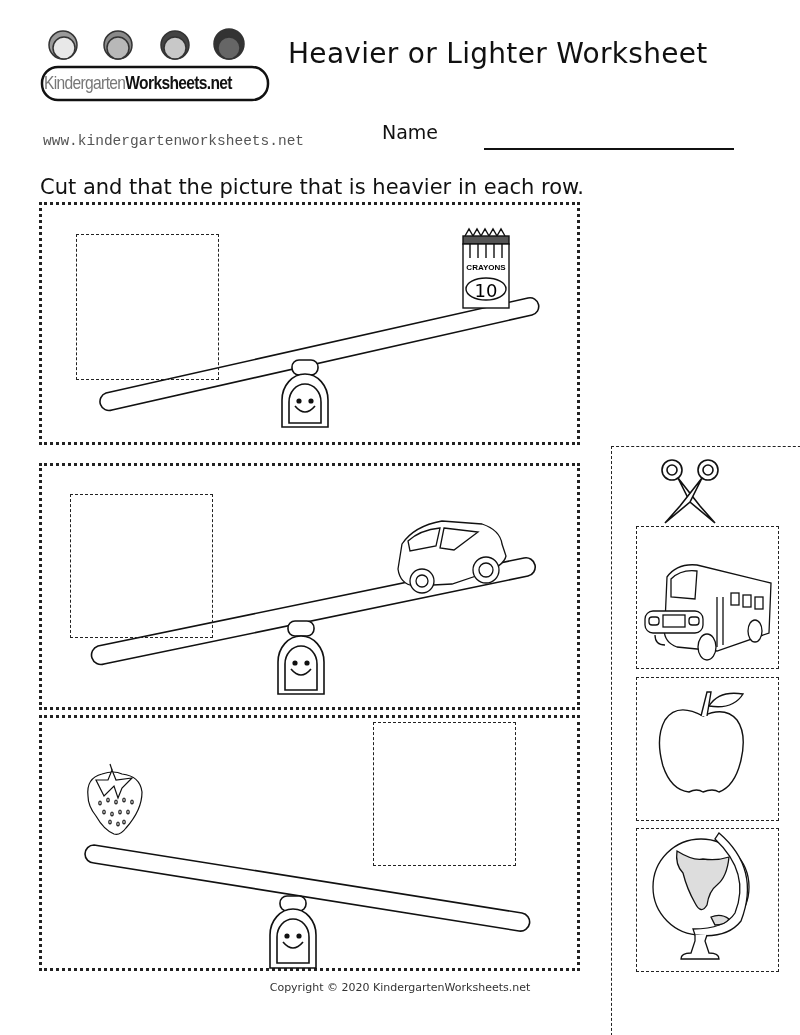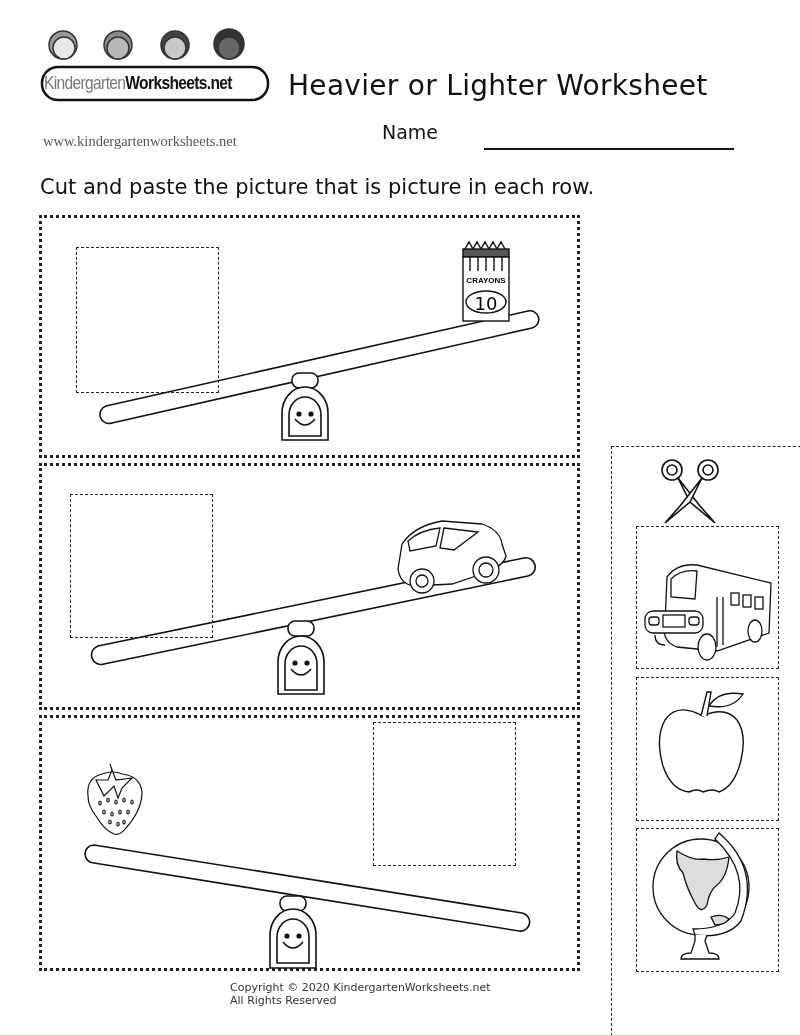--- a/index.html
+++ b/index.html
@@ -1,29 +1,29 @@
 <!DOCTYPE html>
 <html><head>
 <meta charset="utf-8">
 <style>
   html, body { margin:0; padding:0; background:#fff; }
   body { width:800px; height:1035px; position:relative; overflow:hidden; font-family:"DejaVu Sans", sans-serif; color:#111; }
   .abs { position:absolute; }
   .logo { left:30px; top:28px; width:250px; height:80px; }
-  .site-url { left:43px; top:133px; font-family:Liberation Serif, serif; font-size:14.5px; color:#555; }
-  .title { left:288px; top:37px; font-size:28px; letter-spacing:0.3px; color:#111;margin-top:32px; }
+  .site-url { left:43px; top:133px; font-family:Liberation Mono, monospace; font-size:14.5px; color:#555; }
+  .title { left:288px; top:37px; font-size:28px; letter-spacing:0.3px; color:#111; }
   .name-label { left:382px; top:121px; font-size:19px; font-weight:normal; }
   .name-line { left:484px; top:148px; width:250px; height:0; border-bottom:2.5px solid #111; }
   .instructions { left:40px; top:175px; font-size:21px; color:#111; }
   .row-box { left:39px; width:541px; border:3px dotted #222; box-sizing:border-box; }
   .row-box svg { position:absolute; left:0; top:0; }
   .paste-box { border:1.5px dashed #222; box-sizing:border-box; background:transparent; }
   .cut-panel { left:611px; top:446px; width:200px; height:600px; border-left:1.5px dashed #222; border-top:1.5px dashed #222; box-sizing:border-box; }
   .cut-card { left:636px; width:143px; border:1.5px dashed #222; box-sizing:border-box; }
-  .copyright { left:230px; top:981px; width:340px; text-align:left; font-family:"DejaVu Sans", sans-serif; font-size:11px; line-height:13px; color:#333; }
+  .copyright { left:230px; top:981px; width:340px; text-align:center; font-family:"DejaVu Sans", sans-serif; font-size:11px; line-height:13px; color:#333; }
 </style>
 </head>
 <body>
 
 <div class="abs logo">
   <svg width="250" height="80" viewBox="0 0 250 80">
 
     <g stroke="#333" stroke-width="1.5">
       <circle cx="33" cy="17" r="14" fill="#9a9a9a"></circle>
       <circle cx="34" cy="20" r="11" fill="#e8e8e8"></circle>
@@ -40,23 +40,23 @@
   <div class="abs" style="left:14px; top:44px; font-family:'Liberation Sans', sans-serif; font-size:19px; letter-spacing:-0.8px; transform:scaleX(0.82); transform-origin:left;">
     <span style="color:#777;">Kindergarten</span><span style="color:#111; font-weight:bold;">Worksheets.net</span>
   </div>
 </div>
 <div class="abs site-url">www.kindergartenworksheets.net</div>
 
 <div class="abs title">Heavier or Lighter Worksheet</div>
 <div class="abs name-label">Name</div>
 <div class="abs name-line"></div>
 
-<div class="abs instructions">Cut and paste the picture that is picture in each row.</div>
+<div class="abs instructions">Cut and that the picture that is heavier in each row.</div>
 
-<div class="abs row-box" style="top:215px; height:243px;text-align:right;">
+<div class="abs row-box" style="top:202px; height:243px;text-align:right;">
   <svg width="541" height="243" viewBox="0 0 541 243">
     <g fill="#fff" stroke="#111" stroke-width="1.6">
       <path d="M64 188 L486 93 A8 8 0 0 1 490 110 L70 205 A9 9 0 0 1 64 188 Z"></path>
       <rect x="250" y="155" width="26" height="15" rx="7"></rect>
       <path d="M240 222 L240 195 A23 26 0 0 1 286 195 L286 222 Z"></path>
       <path d="M247 218 L247 197 A16 18 0 0 1 279 197 L279 218 Z"></path>
       <circle cx="257" cy="196" r="1.8" fill="#111"></circle>
         <circle cx="269" cy="196" r="1.8" fill="#111"></circle>
       <path d="M253 201 Q263 213 273 201" fill="none"></path>
     </g>
@@ -182,14 +182,13 @@
       <path d="M82 4 Q124 40 104 92 Q90 110 58 106 L56 100 Q88 100 98 84 Q114 44 78 10 Z"></path>
       <path d="M40 22 Q56 32 66 30 Q80 32 92 28 Q90 48 80 56 Q72 62 70 76 Q64 86 58 74 Q50 60 46 44 Q38 36 40 22 Z" fill="#ddd"></path>
       <path d="M74 88 Q84 84 92 90 Q88 96 78 96 Z" fill="#ddd"></path>
       <path d="M58 106 L58 112 L54 124 Q44 124 44 130 L82 130 Q82 124 72 124 L68 112 L70 106"></path>
     </g>
   </svg>
 </div>
 
 <div class="abs copyright">
   <div>Copyright © 2020 KindergartenWorksheets.net</div>
-  <div>All Rights Reserved</div>
 </div>
 
 </body></html>

